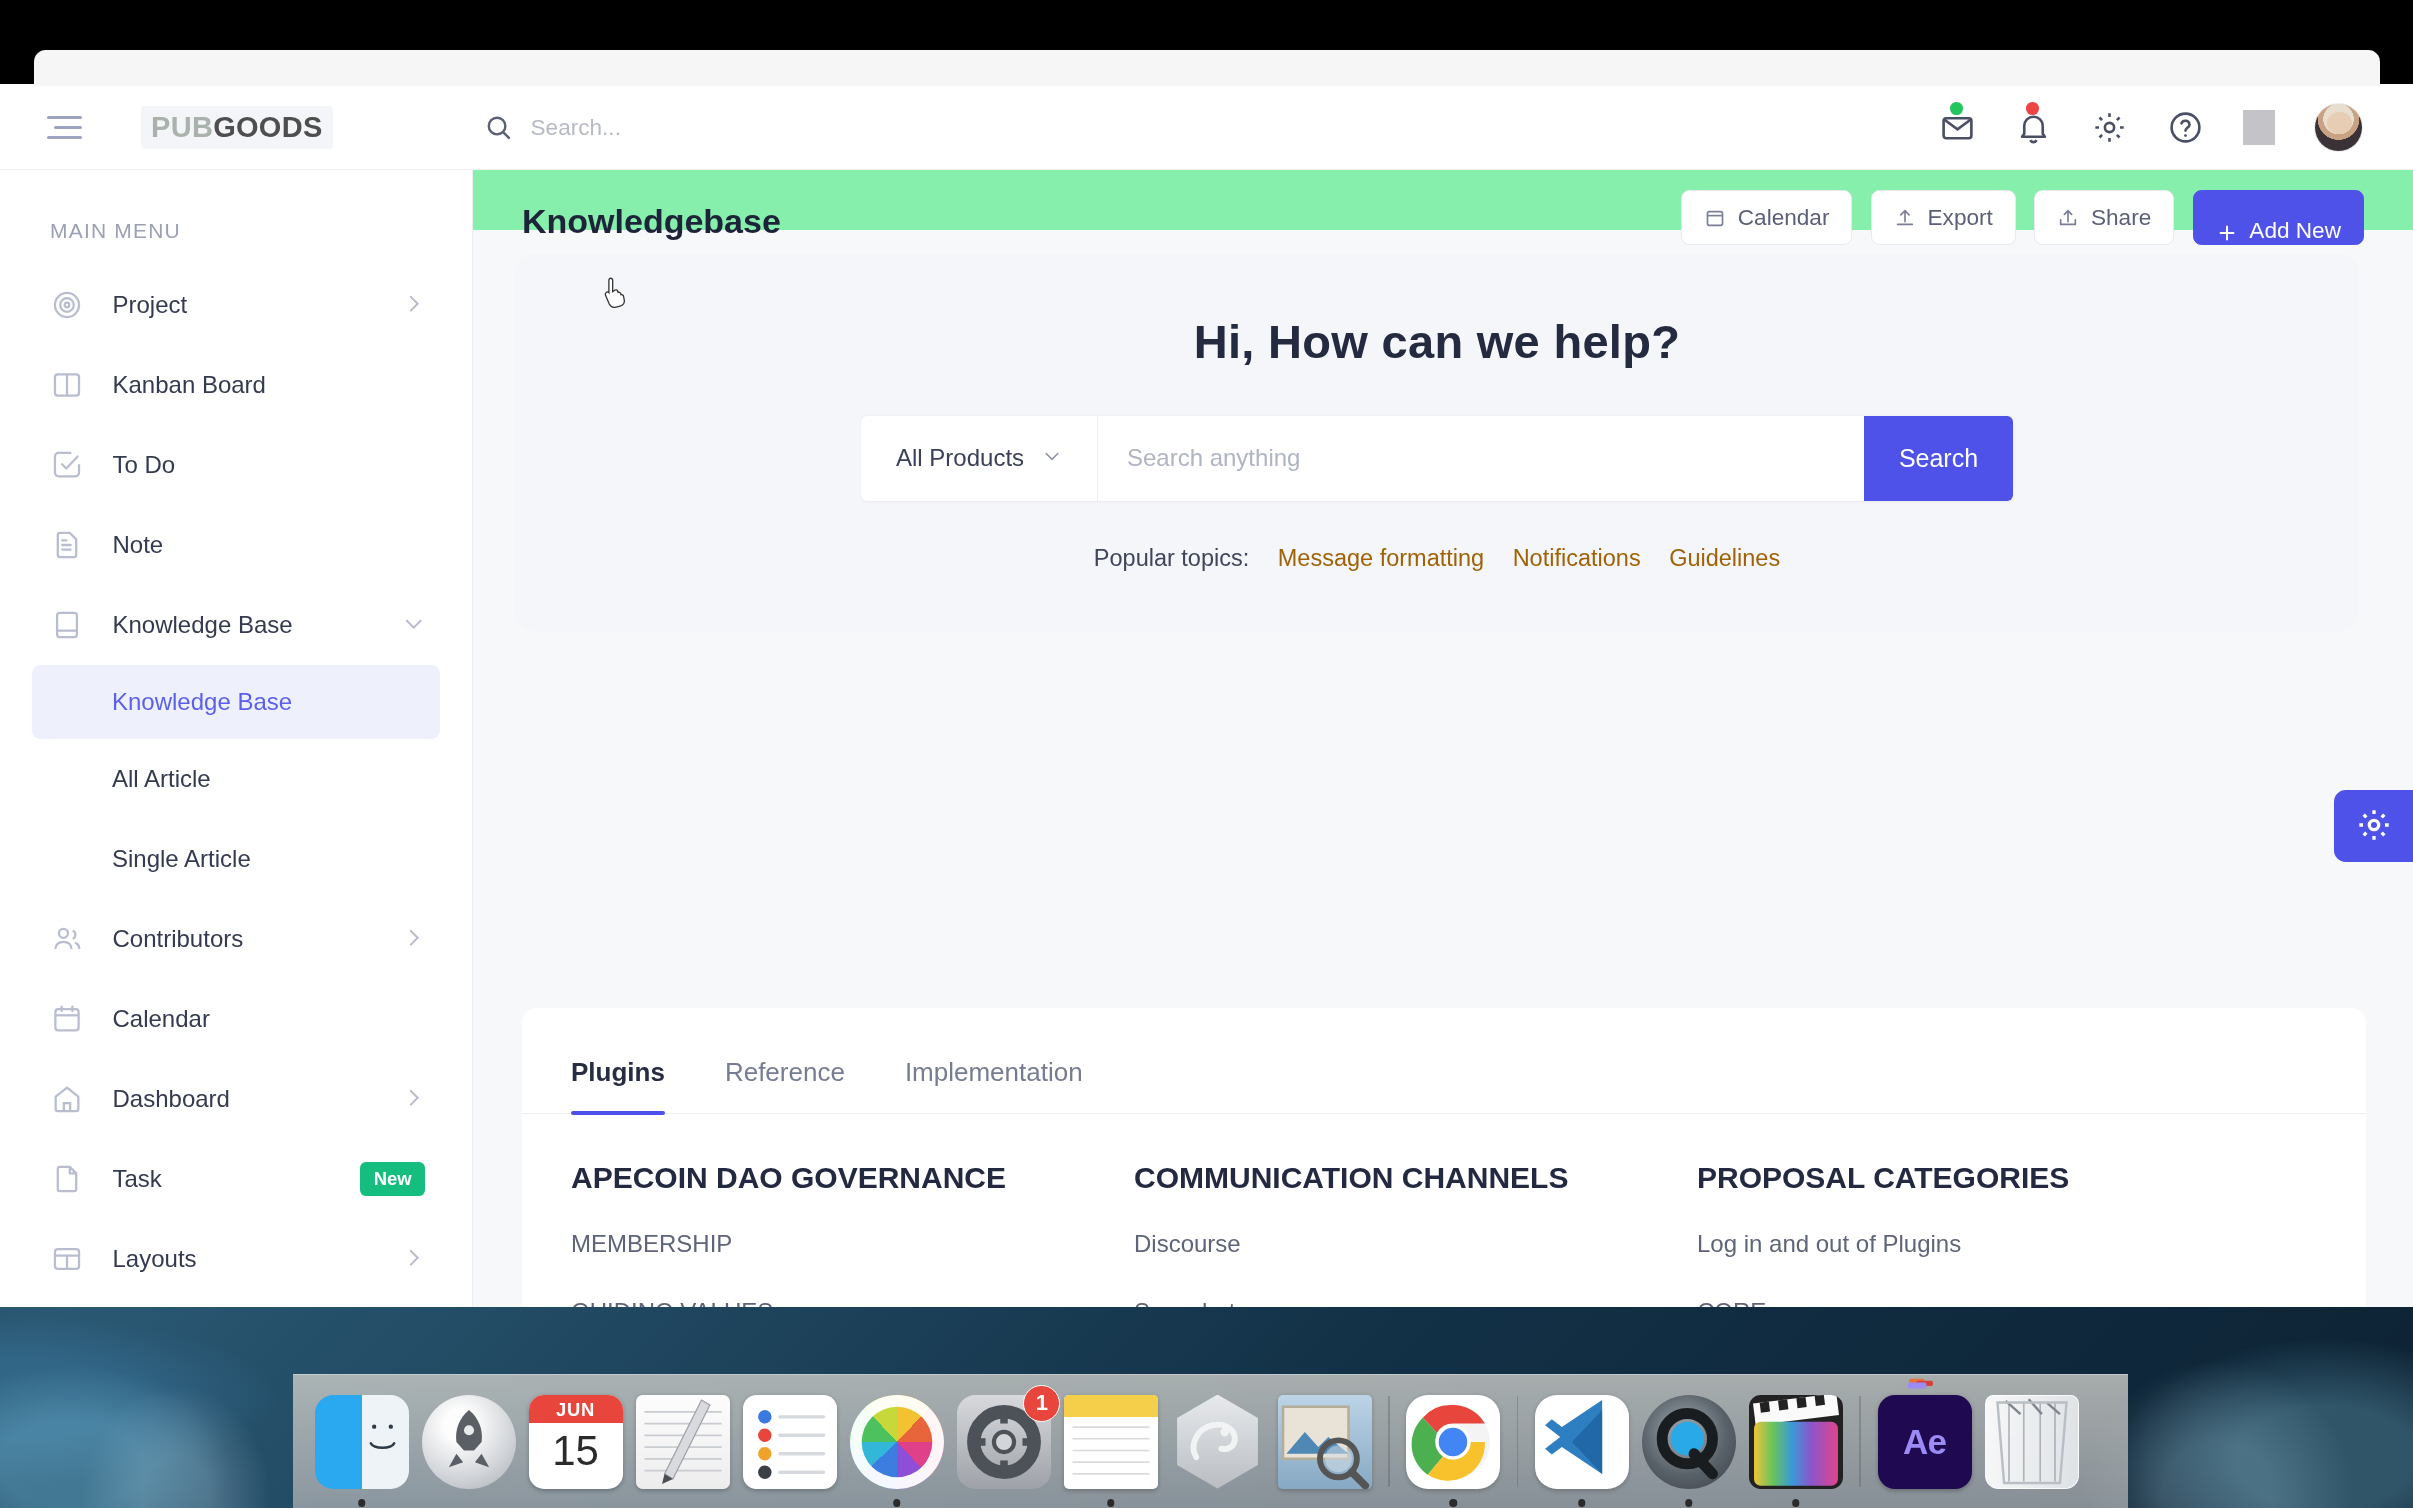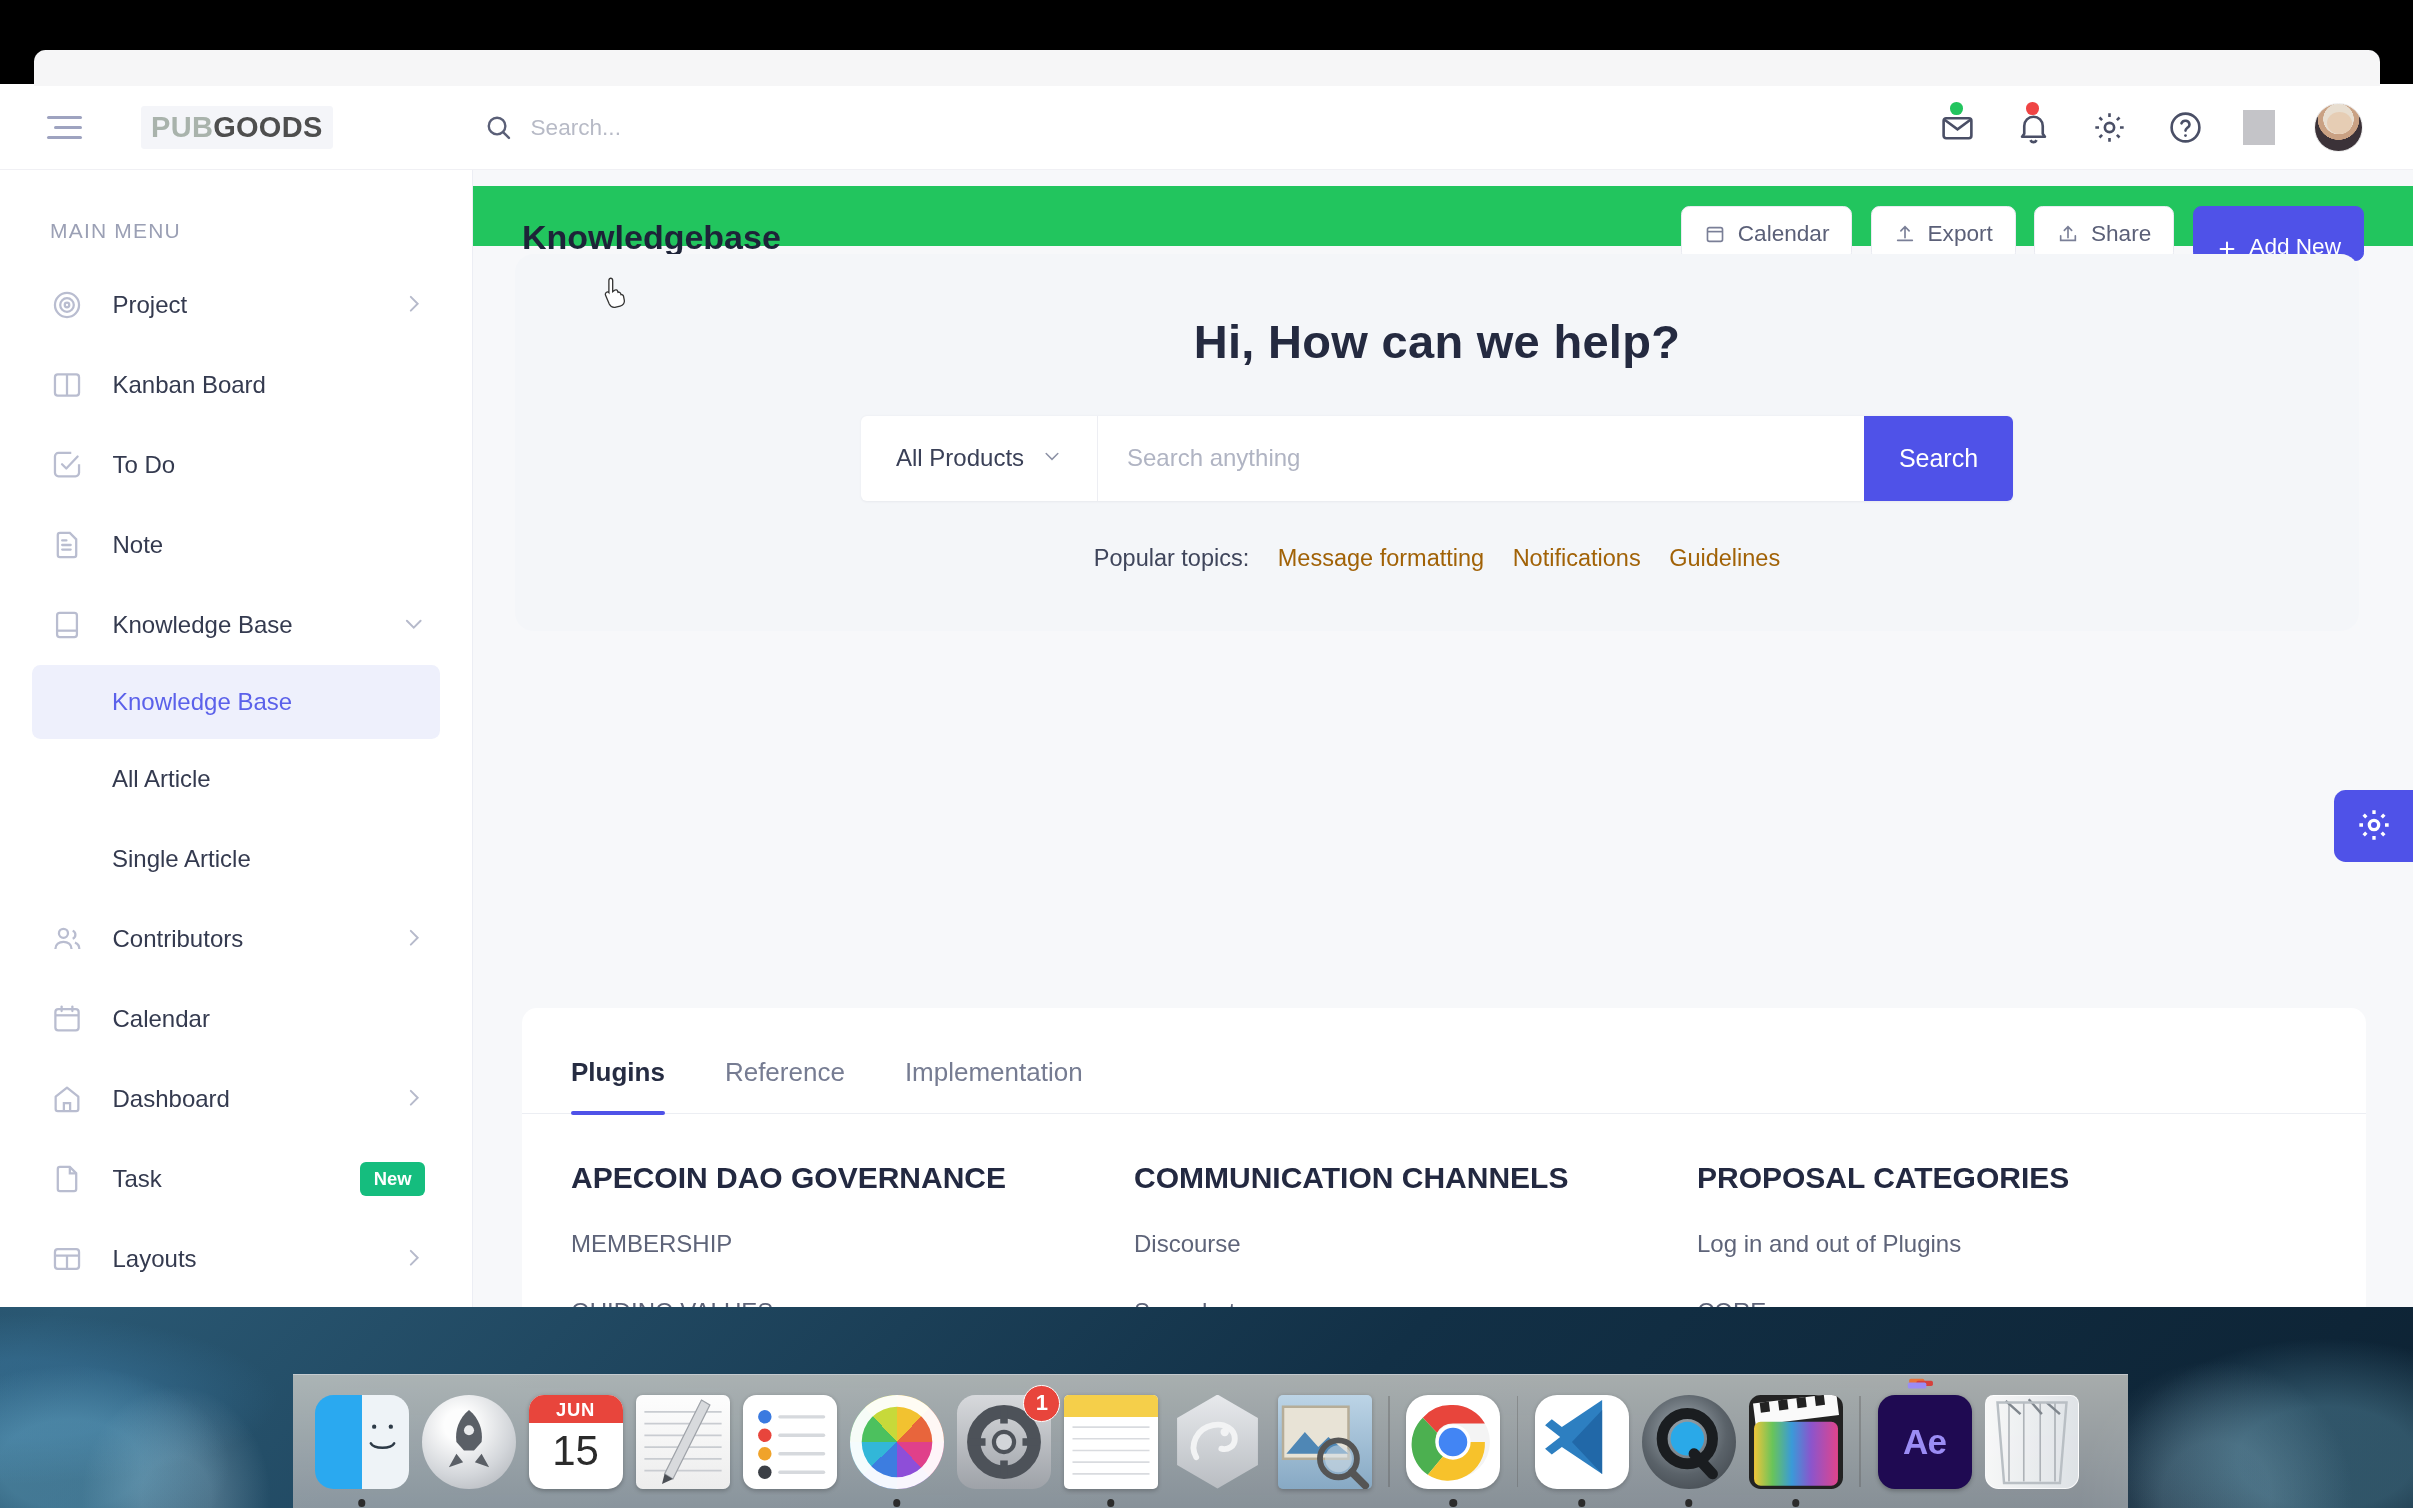--- a/index.html
+++ b/index.html
@@ -150,23 +150,23 @@
   
   #main {
     position: absolute; left: 473px; top: 84px;
     width: 1940px; height: 1137px;
     background: #f7f8fa;
     overflow: hidden;
   }
 
   
   #page-head {
-    position: absolute; left: 0; top: 16px; width: 1940px; height: 60px;
+    position: absolute; left: 0; top: 0; width: 1940px; height: 60px;
     display: flex; align-items: flex-end; padding: 0 49px 6.7px 49px;
-    background: #22c55e;
+    background: #86efac;
   }
   #page-title {
     font-size: 34px; font-weight: 700; color: #1d2338;
     transform: translateY(18.4px);
   }
   #page-actions { margin-left: auto; display: flex; align-items: flex-end; gap: 18.4px; }
   .act-btn {
     display: flex; align-items: center; gap: 11.7px;
     height: 55px; padding: 0 22px;
     background: #fff; border: 0.8px solid #e9eaf1; border-radius: 8.4px;

